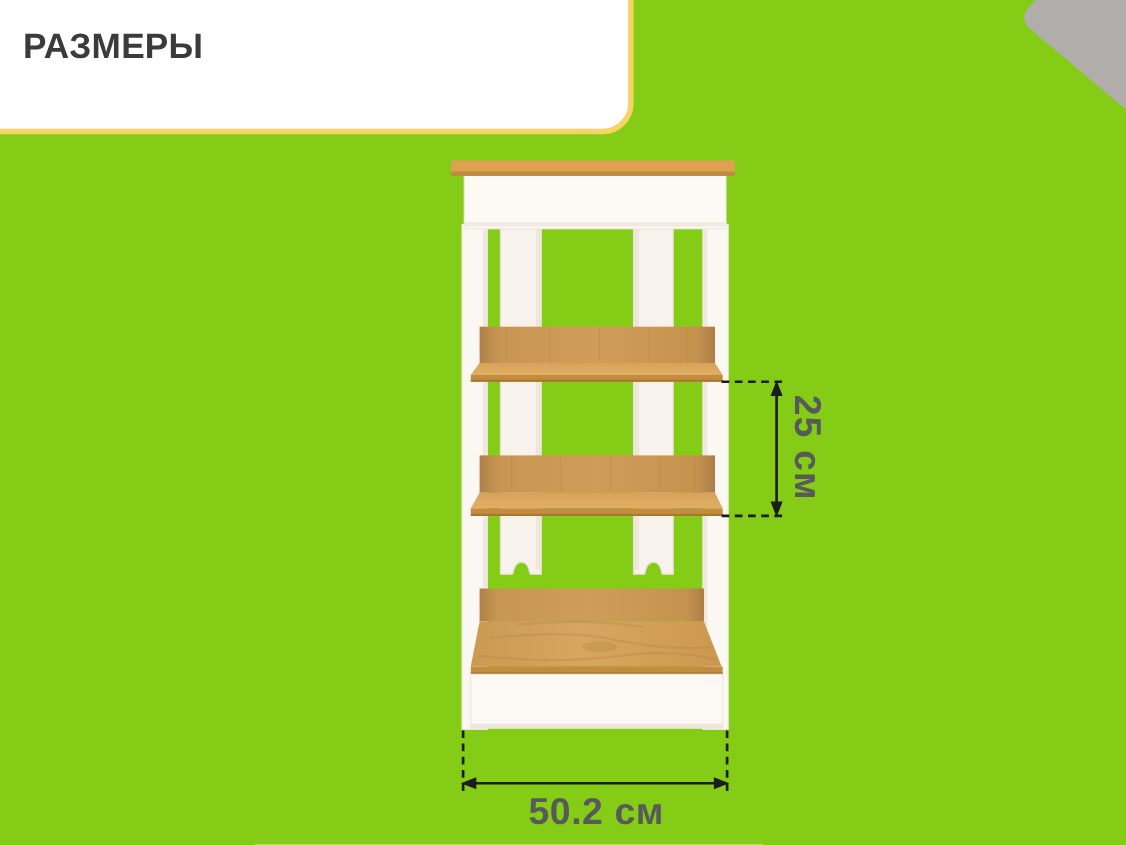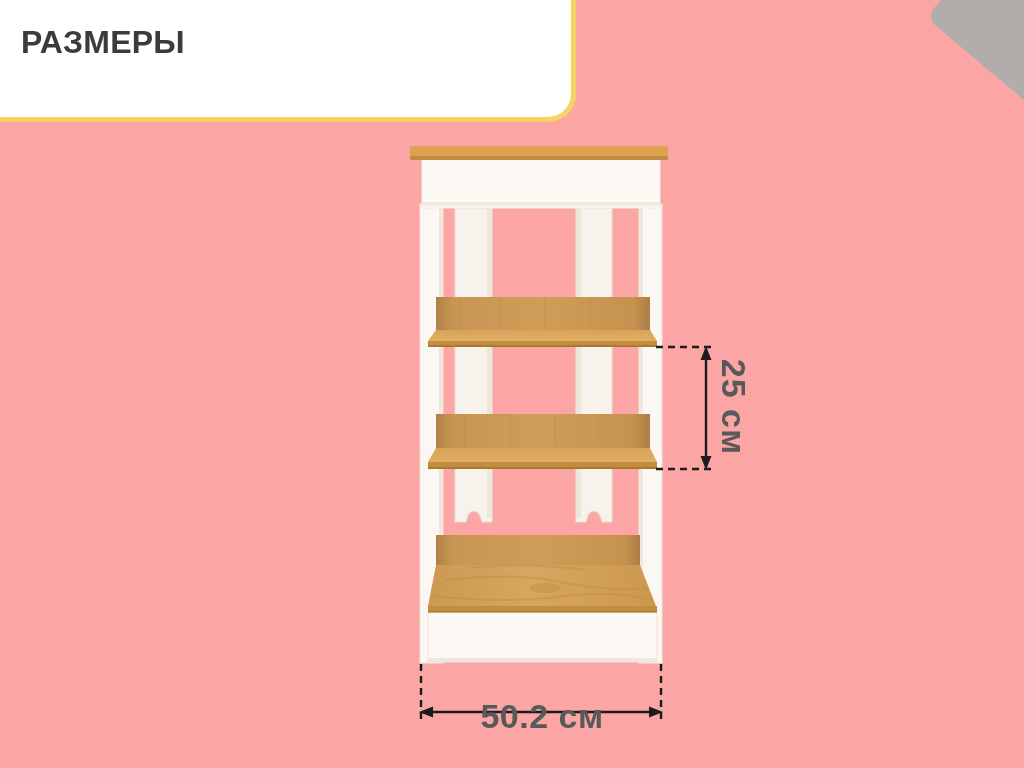--- a/index.html
+++ b/index.html
@@ -1,30 +1,30 @@
 <!DOCTYPE html>
 <html><head>
 <meta charset="utf-8">
 <style>
   html,body{margin:0;padding:0;background:#ffffff;}
-  .stage{position:relative;width:1024px;height:768px;overflow:hidden;background:#fca5a5;
+  .stage{position:relative;width:1024px;height:768px;overflow:hidden;background:#84cc16;
          font-family:"Liberation Sans", sans-serif;}
   
   .badge{position:absolute;left:-30px;top:-36px;width:606px;height:158px;
          background:#ffffff;border:5px solid #f6d464;border-radius:28px;box-sizing:border-box;}
   .badge-text{position:absolute;left:46px;top:52px;
               font-size:32px;font-weight:bold;color:#3b3b3d;line-height:42px;letter-spacing:.2px;}
   
   .art{position:absolute;left:0;top:0;width:1024px;height:768px;}
   
   .dim-label{position:absolute;display:flex;align-items:center;justify-content:center;
              font-weight:bold;color:#58595b;white-space:nowrap;}
   .dim-v{left:654px;top:386px;width:160px;height:42px;font-size:34px;letter-spacing:1px;
          transform:rotate(90deg);}
-  .dim-h{left:412px;top:692px;width:260px;height:48px;font-size:34px;letter-spacing:.5px;}
+  .dim-h{left:412px;top:714px;width:260px;height:48px;font-size:34px;letter-spacing:.5px;}
 </style>
 </head>
 <body>
 
 <div class="stage">
 
   <div class="badge">
     <div class="badge-text">
       <div>РАЗМЕРЫ</div>
     </div>

